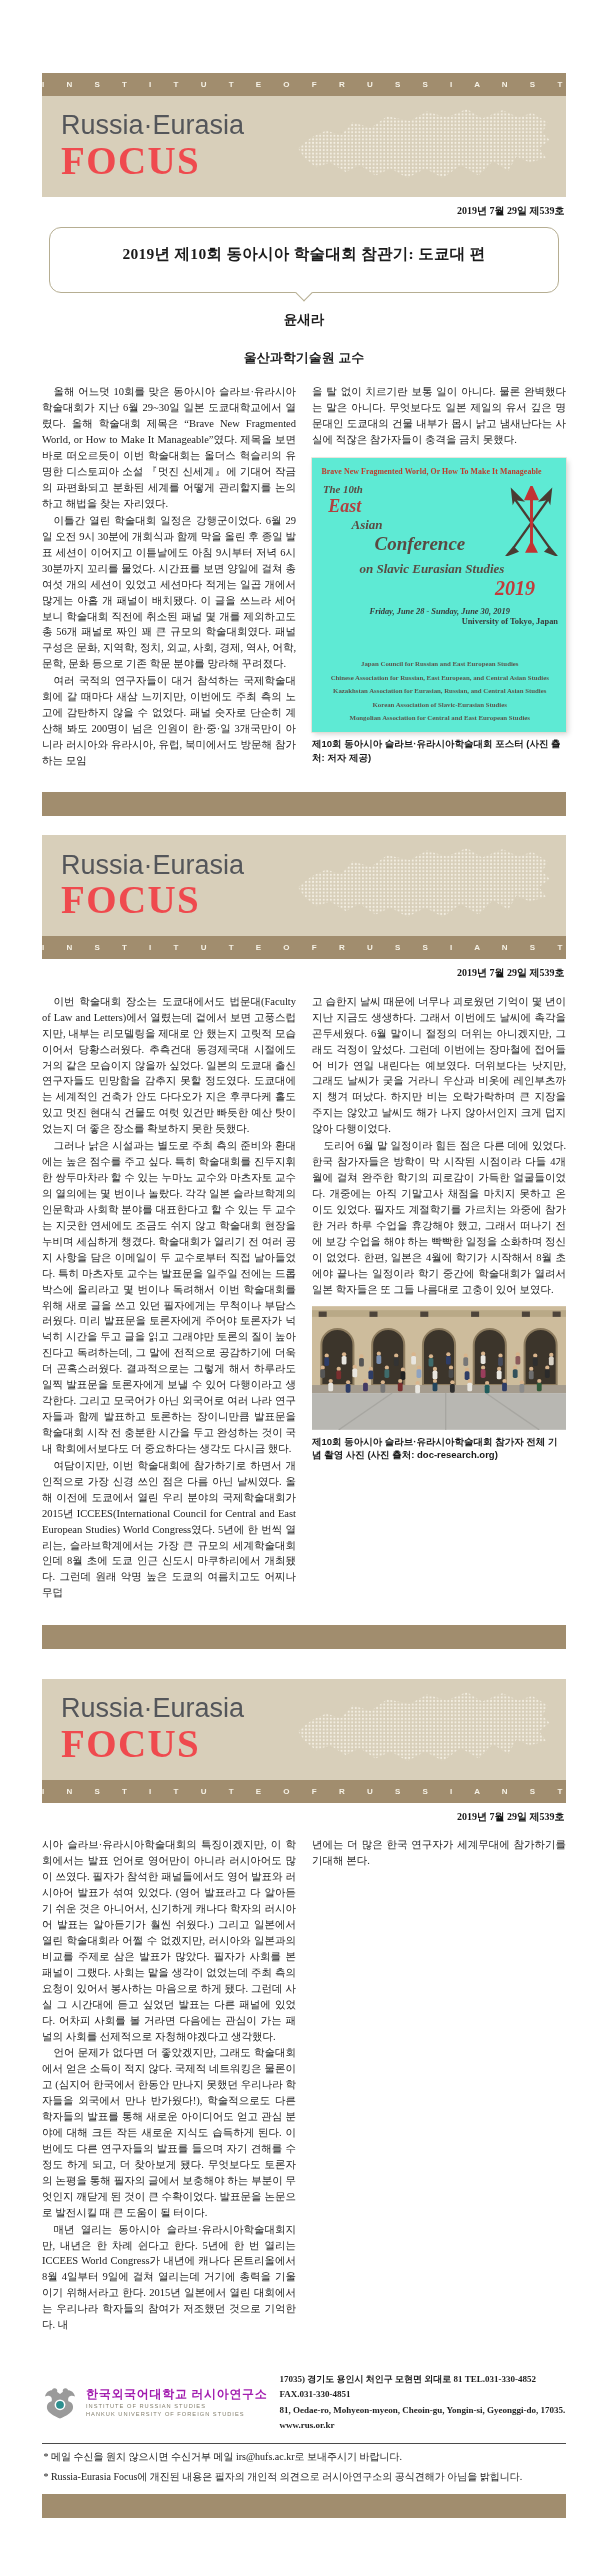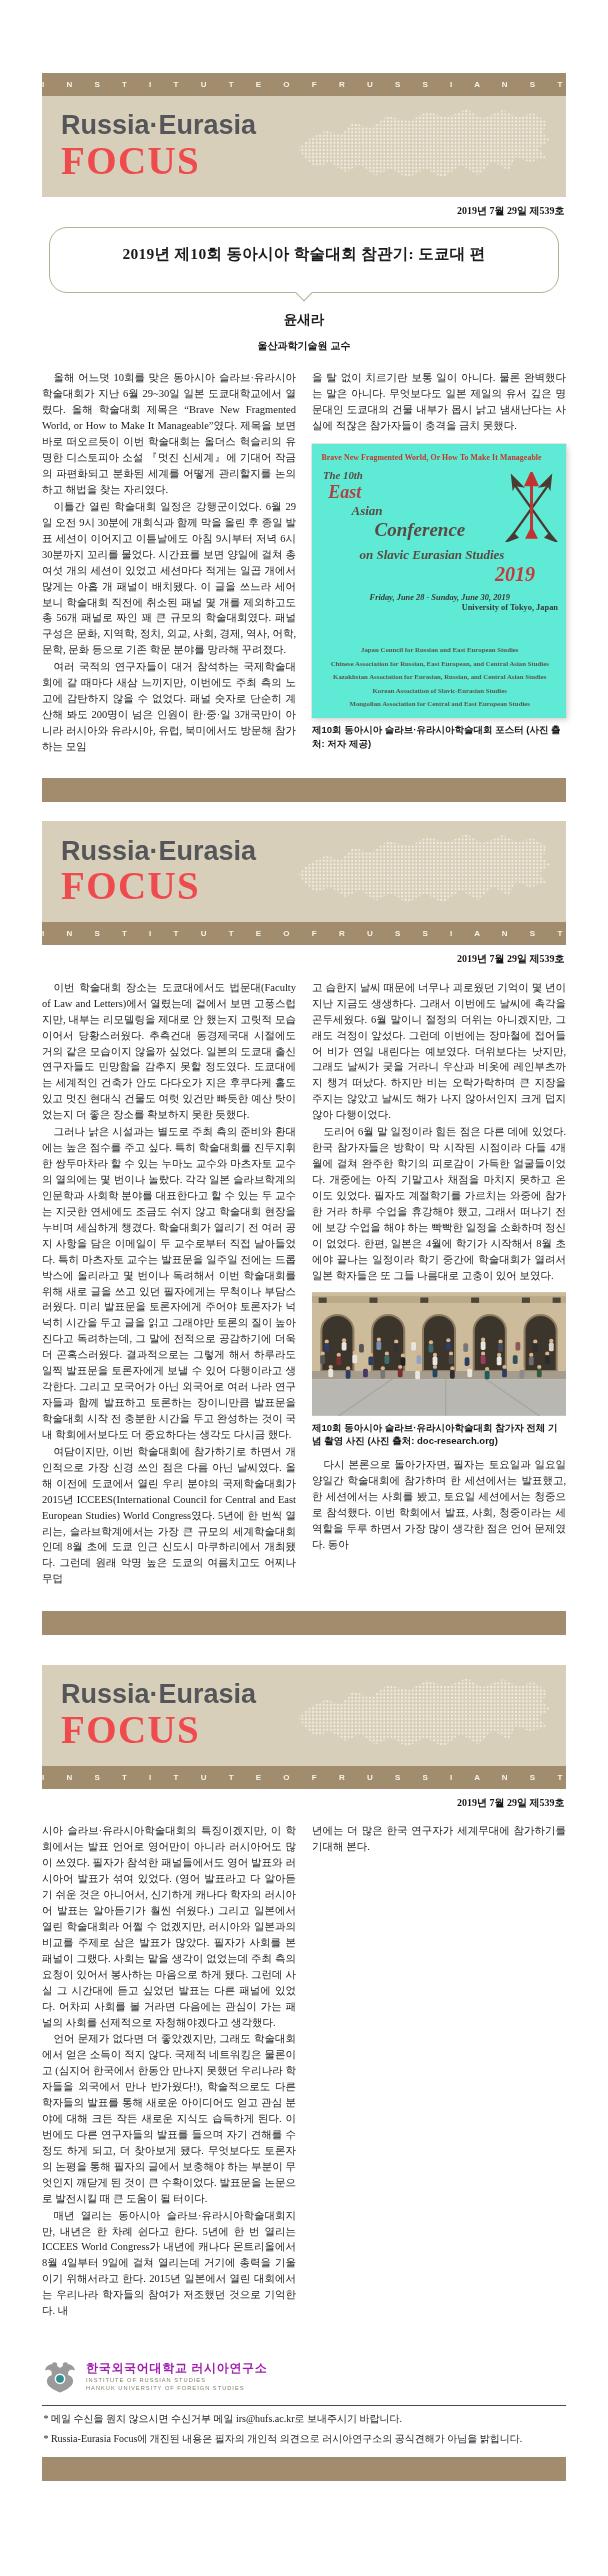--- a/index.html
+++ b/index.html
@@ -3,35 +3,35 @@
 <meta charset="utf-8">
 <style>
   html,body{margin:0;padding:0;background:#ffffff;}
   body{width:608px;font-family:"Liberation Serif",serif;color:#1a1a1a;}
   .page{margin:0 42px;}
   .band{height:23px;background:#a18d6e;color:#f6f2e6;text-align:center;
         font-family:"Liberation Sans",sans-serif;font-size:8px;font-weight:bold;
         letter-spacing:10px;line-height:23px;white-space:nowrap;overflow:hidden;}
   .logoSec{height:101px;background:#d8cfba;display:flex;align-items:center;justify-content:space-between;
            padding:0 6.8px 0 19px;box-sizing:border-box;}
-  .brandTop{font-family:"Liberation Sans",sans-serif;font-weight:bold;font-size:27px;
+  .brandTop{font-family:"Liberation Sans",sans-serif;font-weight:normal;font-size:27px;
             color:#54565a;letter-spacing:0px;line-height:.95;}
   .brandMain{font-family:"Liberation Serif",serif;font-weight:bold;font-size:39px;
              color:#ef4a4e;letter-spacing:1.4px;line-height:1;margin-top:1.4px;}
   .map{flex:0 0 auto;}
   .dateLine{text-align:right;font-size:10px;font-weight:bold;margin:6.8px 1.4px 2.7px 0;}
-  .titleBox{position:relative;border:1.4px solid #b6ae92;border-radius:18px;
+  .titleBox{position:relative;border:1.4px solid #b6ae92;border-radius:12px;
             margin:9.5px 6.8px 17.6px 6.8px;padding:16px 8px 27px 8px;text-align:center;}
   .titleBox .tit{font-size:15.5px;font-weight:bold;letter-spacing:0.3px;}
   .titlePtr{position:absolute;left:50%;bottom:-6px;width:10.8px;height:10.8px;background:#ffffff;
             border-right:1.4px solid #b6ae92;border-bottom:1.4px solid #b6ae92;
             transform:translateX(-50%) rotate(45deg);}
   .authorBlk{text-align:center;margin:4px 0 17.6px 0;}
   .authorName{font-family:"Liberation Sans",sans-serif;font-weight:bold;font-size:13.5px;}
-  .authorAffil{font-family:"Liberation Sans",sans-serif;font-weight:bold;font-size:10px;margin-top:10px;}
+  .authorAffil{font-family:"Liberation Sans",sans-serif;font-weight:bold;font-size:13px;margin-top:20px;}
   .cols{display:flex;gap:16px;}
   .col{width:254px;}
   p.bp{font-size:10.5px;line-height:1.52;text-align:justify;margin:0 0 0.7px 0;text-indent:1.1em;}
   p.bp.cont{text-indent:0;}
   .caption{font-family:"Liberation Sans",sans-serif;font-weight:bold;font-size:9.5px;
            line-height:1.4;margin-top:5.4px;}
   .bandBottom{height:24px;background:#a18d6e;margin-top:23px;}
   
   .poster{position:relative;background:#5eead4;box-shadow:0 0 0 0.7px #e2dcd1,2px 2.7px 5.4px rgba(0,0,0,.18);
           padding:9.5px 8px 6.8px 9.5px;margin-top:9.5px;min-height:265px;box-sizing:border-box;overflow:hidden;}
@@ -238,21 +238,20 @@
               <use href="#pp" x="236" y="112" fill="#e8e6e0"></use>
               <use href="#pp" x="262" y="115" fill="#1f5c5c"></use>
               <use href="#pp" x="288" y="112" fill="#2e3d66"></use>
               <use href="#pp" x="314" y="114" fill="#8b8b8b"></use>
               <use href="#pp" x="340" y="112" fill="#305a3a"></use>
           </g>
         </svg>
       </div>
       <div class="caption">제10회 동아시아 슬라브·유라시아학술대회 참가자 전체 기념 촬영 사진 (사진 출처: doc-research.org)</div>
 
-      <p class="bp" style="margin-top:9.5px;">다시 본론으로 돌아가자면, 필자는 토요일과 일요일 양일간 학술대회에 참가하며 한 세션에서는 발표했고, 한 세션에서는 사회를 봤고, 토요일 세션에서는 청중으로 참석했다. 이번 학회에서 발표, 사회, 청중이라는 세 역할을 두루 하면서 가장 많이 생각한 점은 언어 문제였다. 동아</p>
     </div>
   </div>
 
   <div class="bandBottom"></div>
 </div>
 
 <div class="page" style="padding-top:30px;">
 
   <div class="logoSec">
     <div>
@@ -290,20 +289,24 @@
       <polygon points="16,11 10,13 16,15" fill="#9a9a9a"></polygon>
         <polygon points="44,11 50,13 44,15" fill="#9a9a9a"></polygon>
       <circle cx="30" cy="34" r="9" fill="#ffffff"></circle>
         <circle cx="30" cy="34" r="6.5" fill="#2e8f8f"></circle>
     </svg>
     <div>
       <div class="orgKr">한국외국어대학교 러시아연구소</div>
       <div class="orgEnL">INSTITUTE OF RUSSIAN STUDIES</div>
       <div class="orgEnL">HANKUK UNIVERSITY OF FOREIGN STUDIES</div>
     </div>
+    <div class="addr">
+      <div>17035) 경기도 용인시 처인구 모현면 외대로 81    TEL.031-330-4852   FAX.031-330-4851</div>
+      <div>81, Oedae-ro, Mohyeon-myeon, Cheoin-gu, Yongin-si, Gyeonggi-do, 17035.  www.rus.or.kr</div>
+    </div>
   </div>
 
   <div class="noteDivider"></div>
   <div class="note">* 메일 수신을 원치 않으시면 수신거부 메일 irs@hufs.ac.kr로 보내주시기 바랍니다.</div>
   <div class="note">* Russia-Eurasia Focus에 개진된 내용은 필자의 개인적 의견으로 러시아연구소의 공식견해가 아님을 밝힙니다.</div>
 
   <div class="bandBottom" style="margin-top:10.8px;"></div>
 </div>
 
 <div style="height:4px;"></div>

